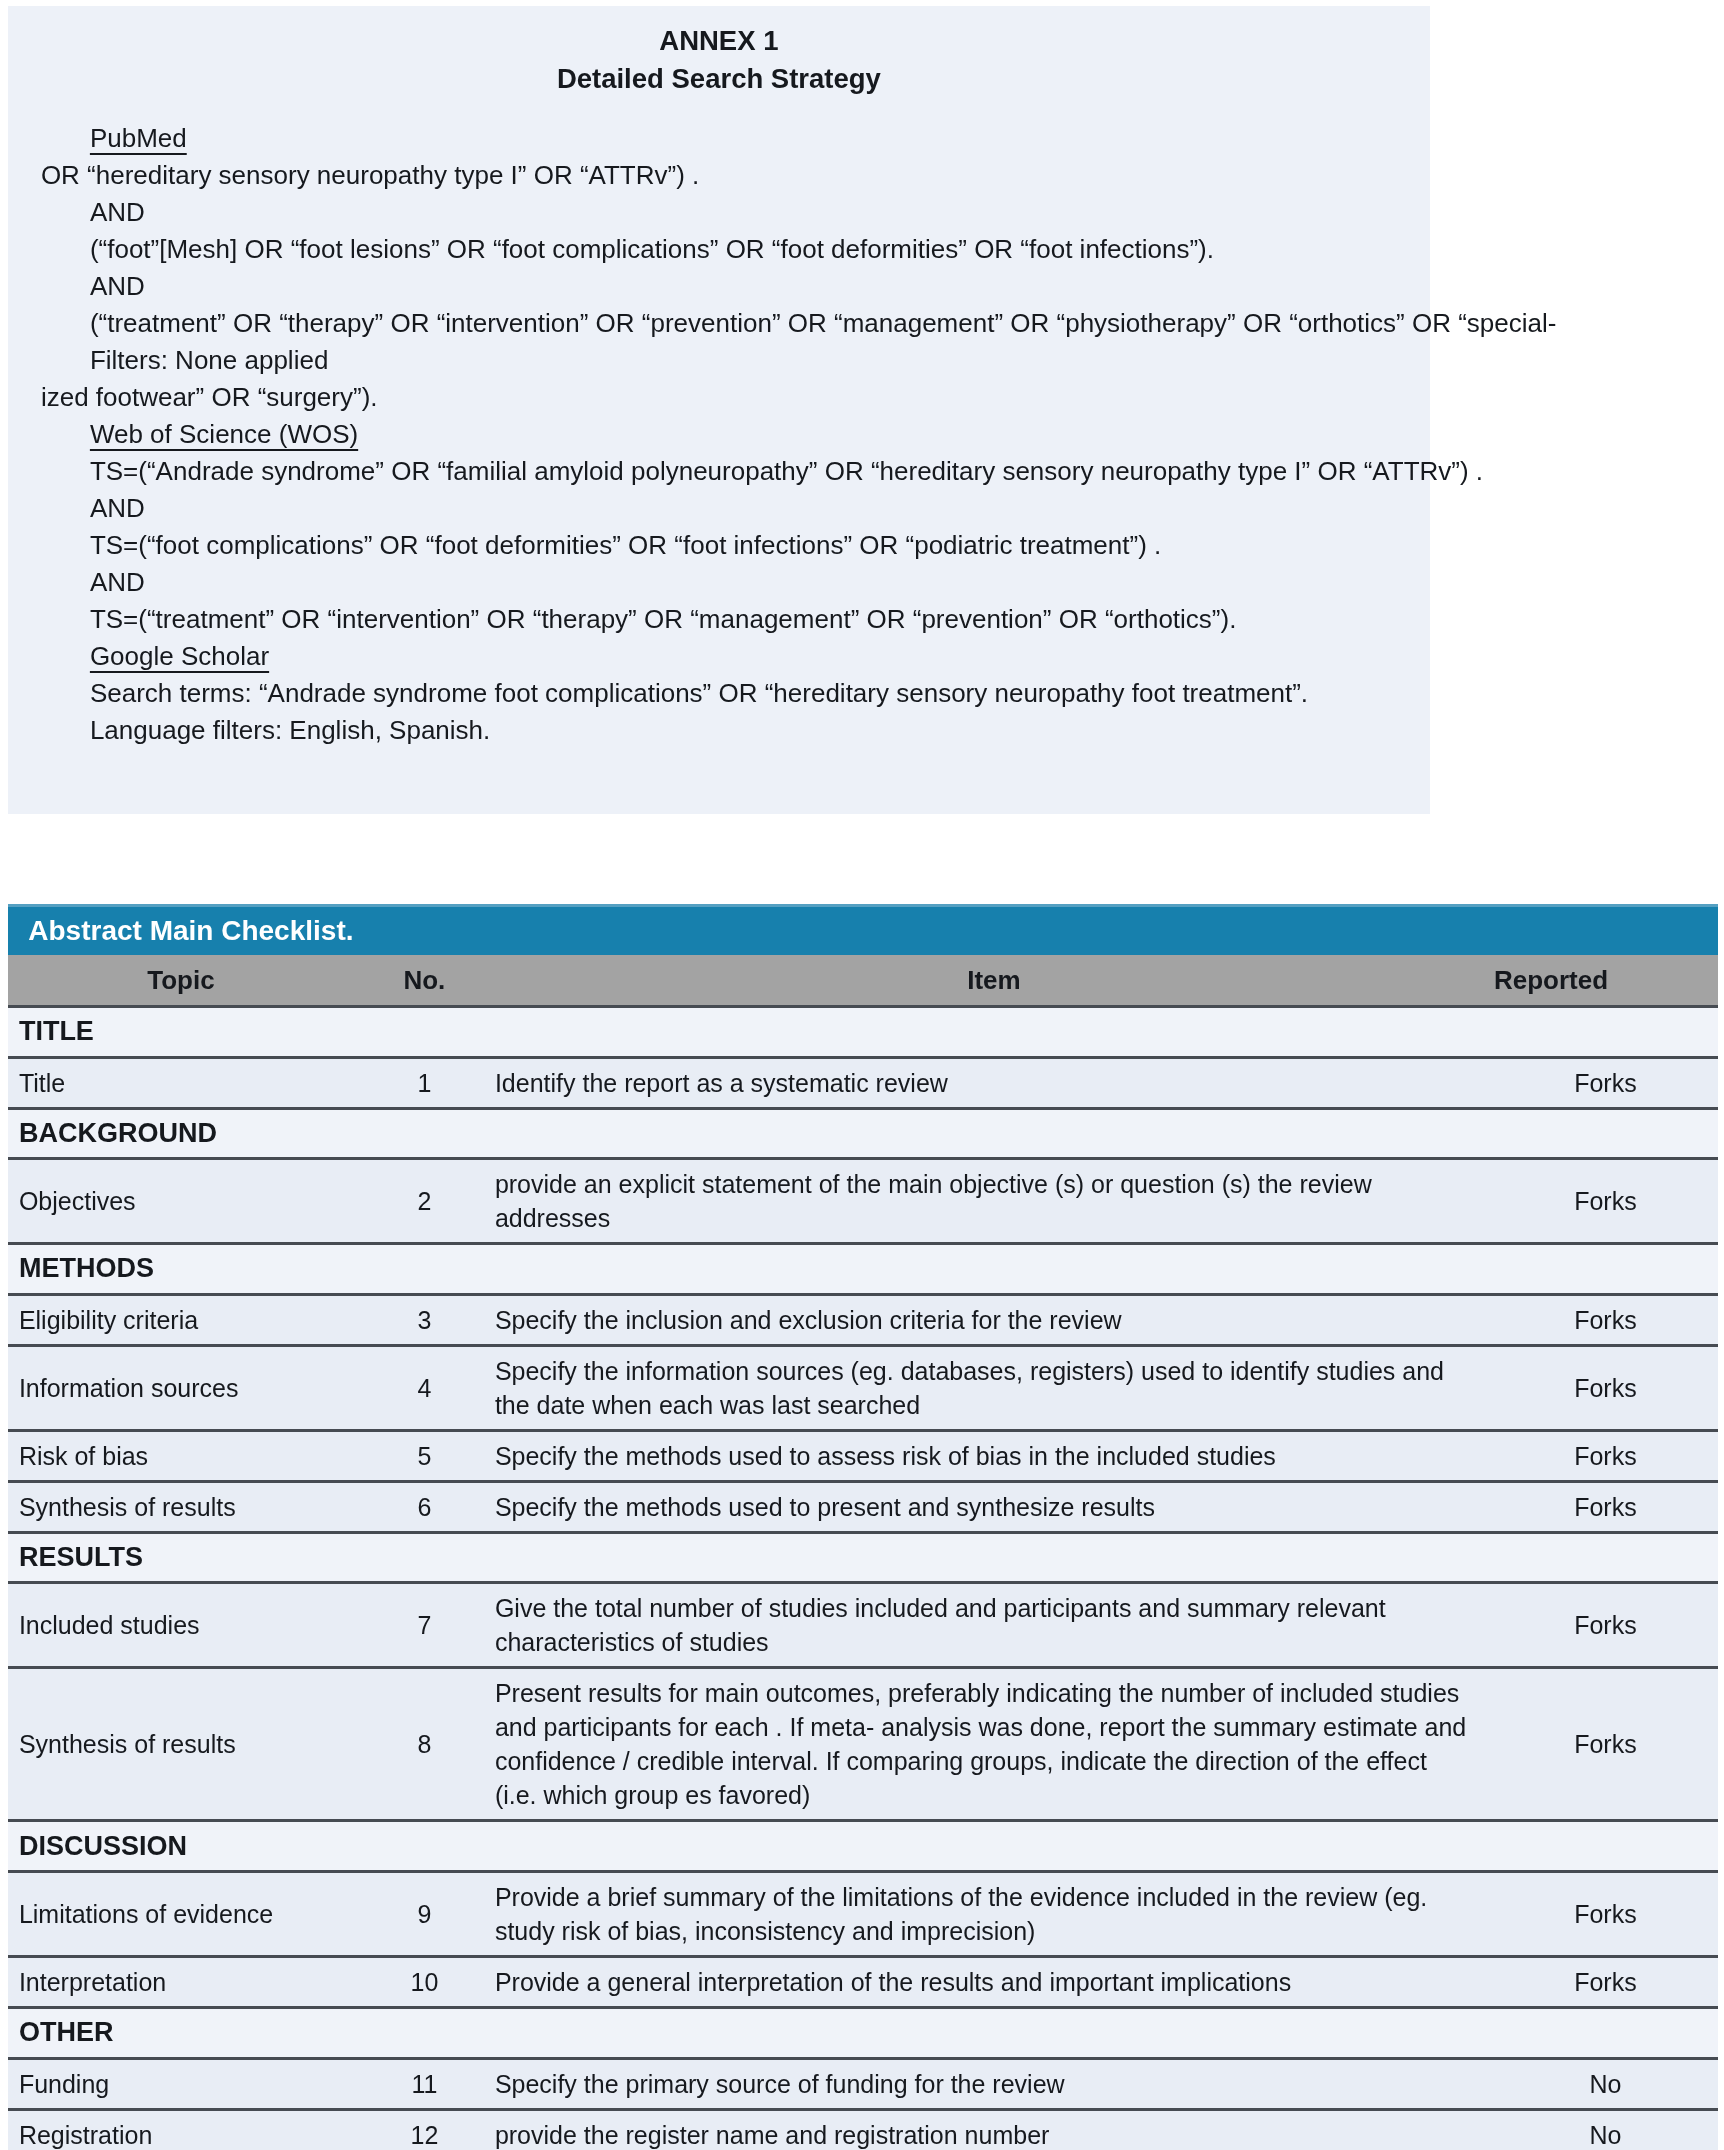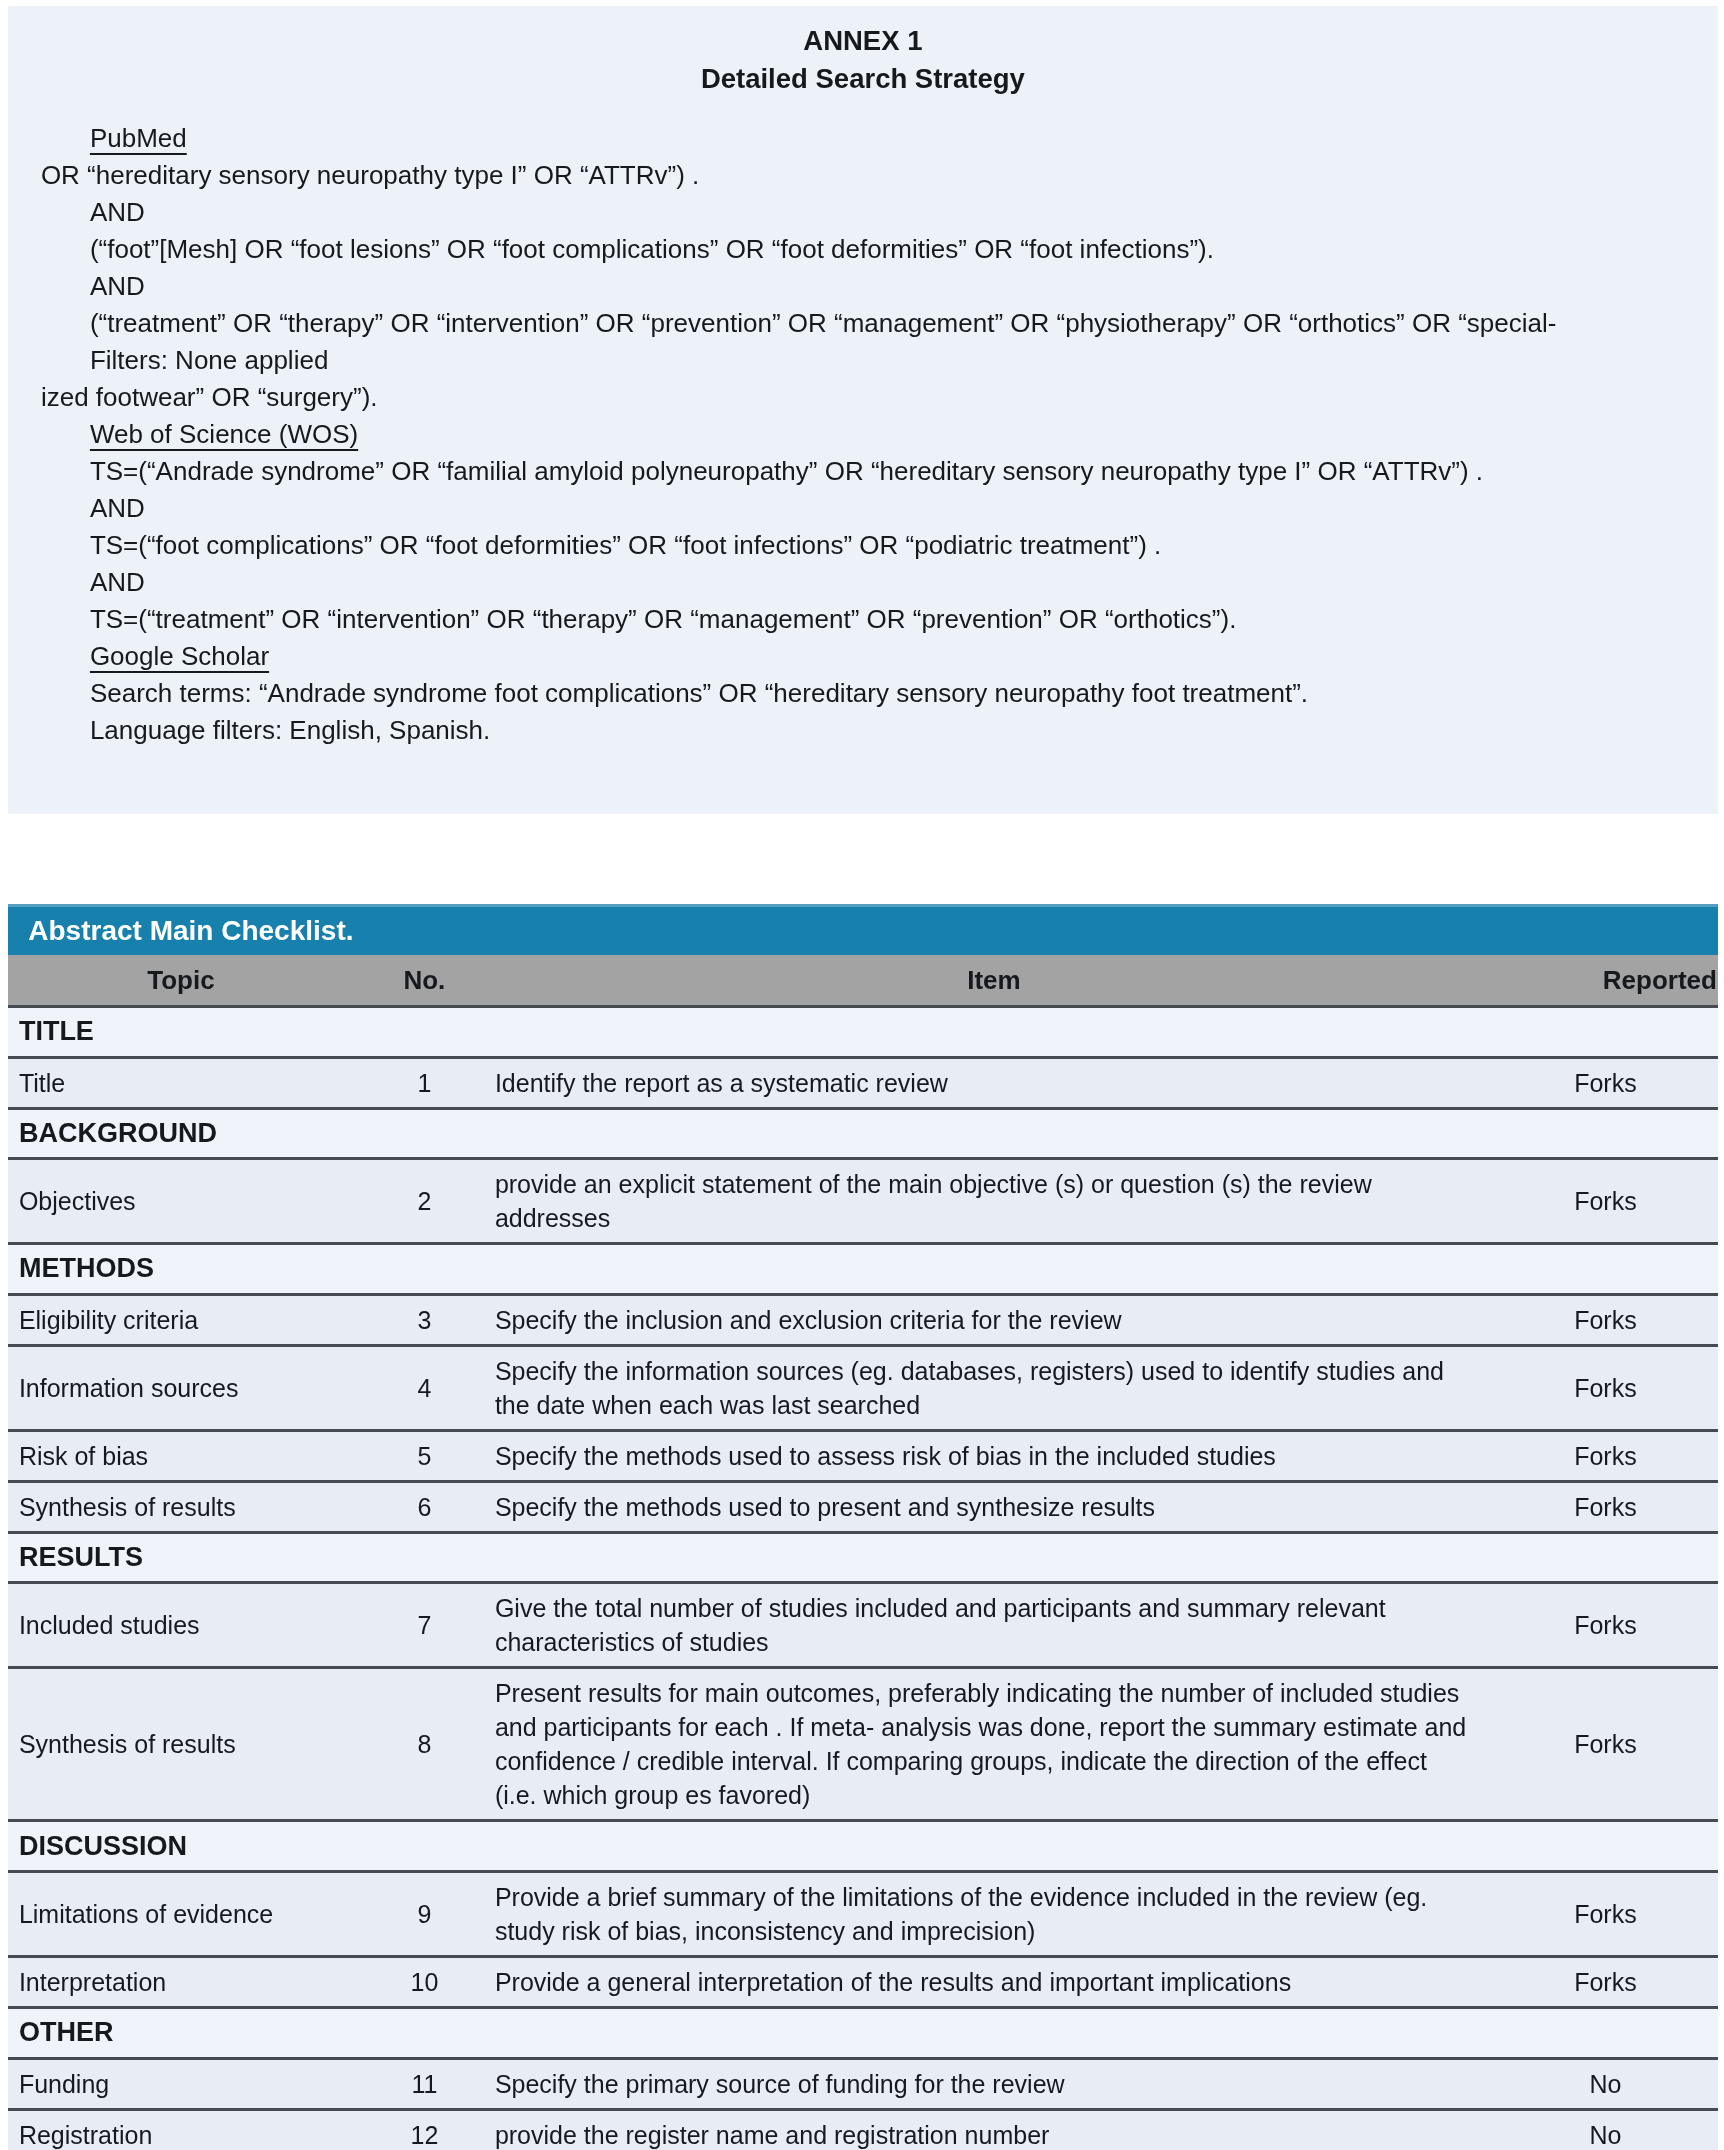--- a/index.html
+++ b/index.html
@@ -3,21 +3,21 @@
 <meta charset="utf-8">
 <style>
   html,body{margin:0;padding:0;}
   body{
     width:1725px;height:2151px;position:relative;background:#ffffff;
     font-family:"Liberation Sans","DejaVu Sans",sans-serif;color:#16191e;
     overflow:hidden;
   }
   
   .annex-panel{
-    position:absolute;left:7.9px;top:6.3px;width:1710px;height:808px;
+    position:absolute;left:7.9px;top:6.3px;width:1422px;height:808px;
     background:#edf1f8;box-sizing:border-box;padding-top:15.7px;
   }
   .annex-title,.annex-subtitle{
     text-align:center;font-weight:bold;font-size:27.5px;line-height:38px;margin:0;
   }
   .annex-body{margin-top:22px;}
   .annex-line{
     font-size:26px;line-height:37px;white-space:nowrap;
     padding-left:82px;
   }
@@ -40,21 +40,21 @@
   col.c-no{width:141px;}
   col.c-item{width:998px;}
   col.c-rep{width:225px;}
   tr.colhead td{
     background:#a3a3a3;font-weight:bold;font-size:26px;height:48px;
     vertical-align:middle;
   }
   tr.colhead td.h-topic{text-align:center;}
   tr.colhead td.h-no{text-align:center;}
   tr.colhead td.h-item{text-align:center;}
-  tr.colhead td.h-rep{text-align:right;}
+  tr.colhead td.h-rep{text-align:left;}
   tr.section td{
     background:#f0f3f9;font-weight:bold;font-size:27px;
     padding:6.3px 0 6.3px 11px;height:35px;vertical-align:middle;
     border-top:3.1px solid #464b52;
   }
   tr.item-row td{
     background:#e8edf5;font-size:25px;line-height:34px;
     padding:7px 0;vertical-align:middle;
     border-top:3.1px solid #464b52;
   }

